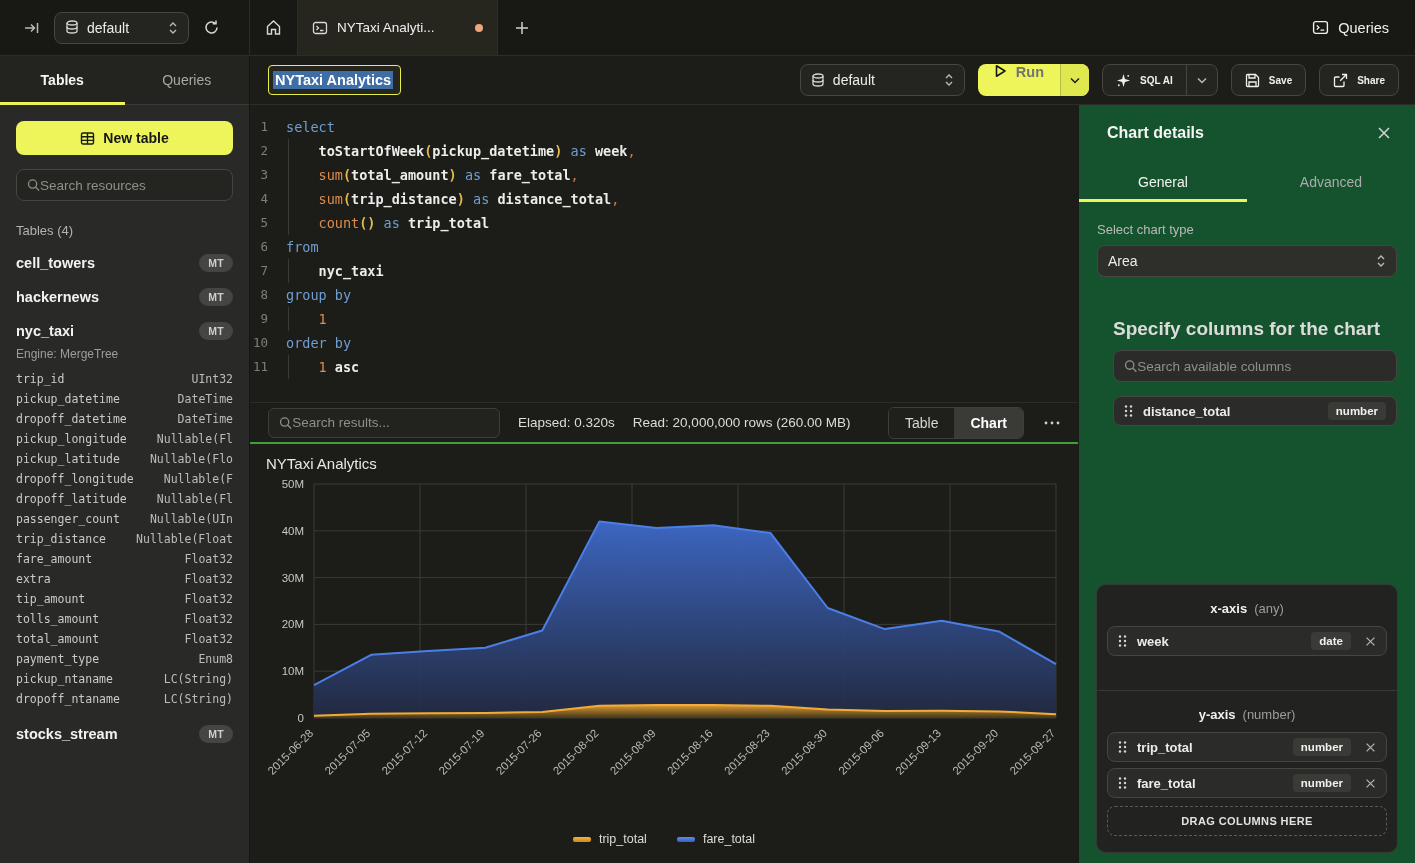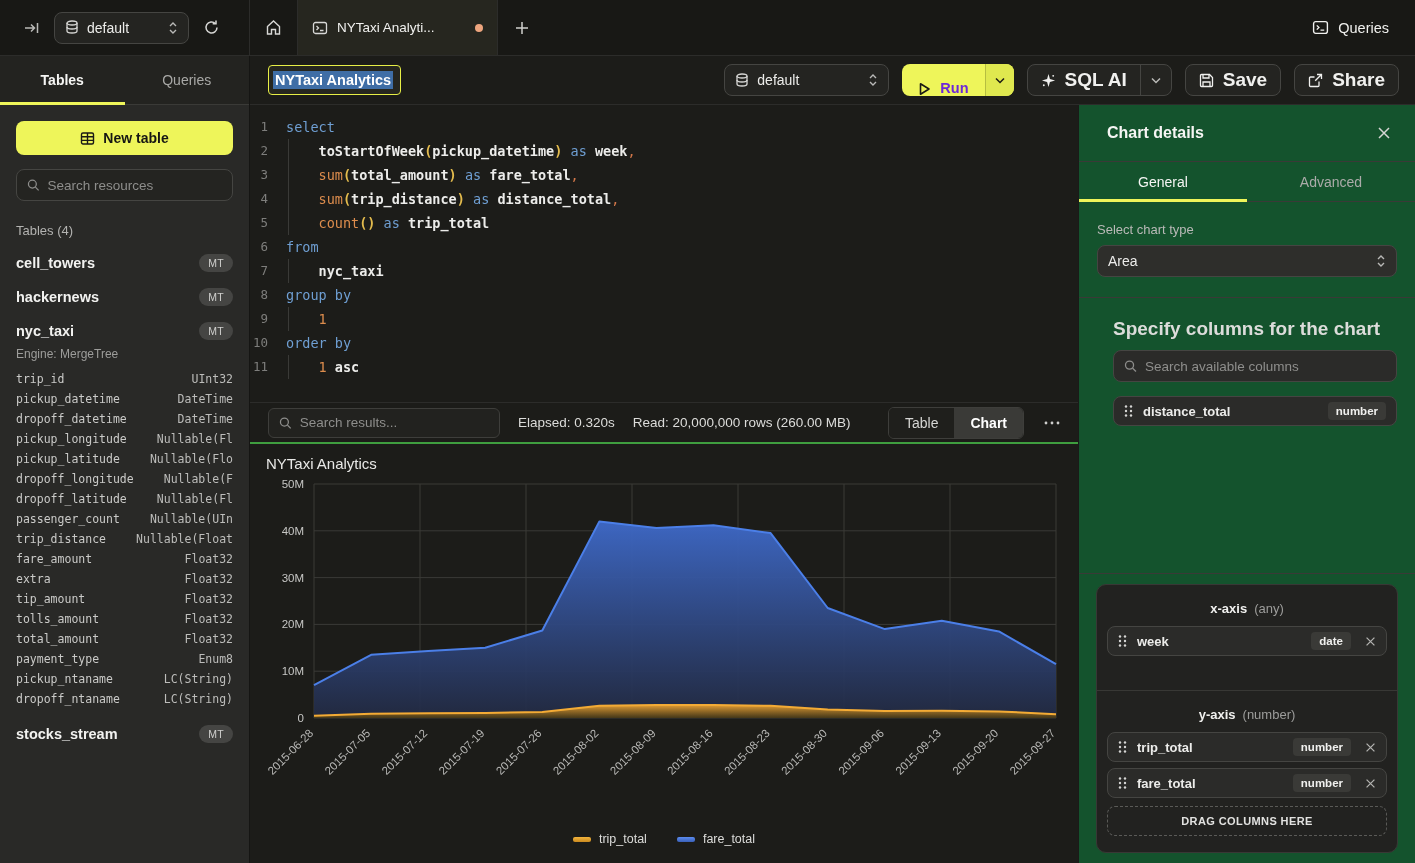--- a/index.html
+++ b/index.html
@@ -27,43 +27,43 @@
   .body { display:flex; flex:1; min-height:0; }
 
   
   .sidebar { width:250px; flex:none; background:#292927; display:flex; flex-direction:column; border-right:1px solid #151513; }
   .sidebar-tabs { height:49px; flex:none; display:flex; border-bottom:1px solid #3a3a37; background:#232320; position:relative; }
   .sidebar-tab { flex:1; display:flex; align-items:center; justify-content:center; font-size:14px; color:#a8a8a6; cursor:pointer; position:relative; }
   .sidebar-tab.active { color:#f5f5f3; font-weight:bold; }
   .sidebar-tab.active::after { content:""; position:absolute; left:0; right:0; bottom:-1px; height:3px; background:var(--accent); }
   .sidebar-scroll { flex:1; overflow:hidden; padding:16px 16px 0 16px; }
   .new-table-btn { width:100%; height:34px; background:var(--accent); color:#161613; border:none; border-radius:8px; font-size:14px; font-weight:bold; display:flex; align-items:center; justify-content:center; gap:8px; cursor:pointer; }
-  .search-box { display:flex; align-items:center; gap:8px; height:32px; border:1px solid #454542; border-radius:8px; background:#242421; padding:0 10px; margin-top:14px; color:#8e8e8c; }
+  .search-box { display:flex; align-items:center; height:32px; border:1px solid #454542; border-radius:8px; background:#242421; padding:0 10px; margin-top:14px; color:#8e8e8c; }
   .search-box input { background:transparent; border:none; outline:none; color:#d8d8d6; font-size:13.5px; width:100%; font-family:"Liberation Sans", sans-serif; }
   .search-box input::placeholder { color:#8e8e8c; }
   .tables-label { margin-top:22px; font-size:13px; color:#b3b3b1; }
   .table-row { display:flex; align-items:center; justify-content:space-between; margin-top:16px; cursor:pointer; }
   .table-name { font-size:14.5px; font-weight:bold; color:#f2f2f0; }
-  .mt-badge { background:#454543; color:#cfcfcd; border-radius:10px; font-size:10.5px; font-weight:normal; padding:3px 9px; letter-spacing:.3px; }
+  .mt-badge { background:#454543; color:#cfcfcd; border-radius:10px; font-size:10.5px; font-weight:bold; padding:3px 9px; letter-spacing:.3px; }
   .engine-line { font-size:12px; color:#9d9d9b; margin-top:7px; }
   .col-list { margin-top:8px; }
   .col-row { display:flex; justify-content:space-between; font-family:"DejaVu Sans Mono", monospace; font-size:11.5px; line-height:20px; color:#cscscs; }
   .col-name { color:#cacac8; }
   .col-type { color:#bdbdbb; }
 
   
   .workspace { flex:1; display:flex; flex-direction:column; min-width:0; }
   .toolbar { height:49px; flex:none; display:flex; align-items:center; background:#1c1c19; border-bottom:1px solid #2c2c2a; padding:0 16px 0 18px; }
   .title-input { height:30px; min-width:133px; border:1px solid #e7ef46; border-radius:4px; background:#26261f; display:flex; align-items:center; padding:0 4px; cursor:text; }
   .title-input .sel { background:#3f6ea6; color:#fff; font-size:14.5px; font-weight:bold; padding:1px 2px; white-space:nowrap; }
   .toolbar-right { margin-left:auto; display:flex; align-items:center; gap:13px; }
   .run-btn { display:flex; align-items:stretch; height:32px; border-radius:8px; overflow:hidden; cursor:pointer; border:none; padding:0; background:var(--accent); }
-  .run-main { display:flex; align-items:flex-end; gap:9px; padding:0 16px; color:#6d28d9; font-size:14.5px; font-weight:bold; }
+  .run-main { display:flex; align-items:flex-start; gap:9px; padding:0 16px; color:#737373; font-size:14.5px; font-weight:bold; }
   .run-caret { display:flex; align-items:center; padding:0 9px; background:#dfe84f; color:#1a1a14; border-left:1px solid rgba(0,0,0,.18); }
-  .ghost-btn { display:flex; align-items:center; gap:9px; height:32px; background:#242421; border:1px solid #454542; border-radius:8px; color:#f0f0ee; font-size:19px; font-weight:bold; padding:0 13px; cursor:pointer; }
+  .ghost-btn { display:flex; align-items:center; gap:9px; height:32px; background:#242421; border:1px solid #454542; border-radius:8px; color:#f0f0ee; font-size:10px; font-weight:bold; padding:0 13px; cursor:pointer; }
   .split-btn { padding-right:0; }
   .split-caret { display:flex; align-items:center; padding:0 10px; margin-left:4px; border-left:1px solid #454542; height:100%; color:#b9b9b7; }
 
   .workrow { flex:1; display:flex; min-height:0; }
   .main { width:828px; flex:none; display:flex; flex-direction:column; background:#1c1c19; min-height:0; }
 
   
   .editor { height:297px; flex:none; padding-top:10px; font-family:"DejaVu Sans Mono", monospace; font-size:13.5px; overflow:hidden; }
   .code-line { display:flex; height:24px; line-height:24px; }
   .ln { width:28px; flex:none; text-align:right; color:#7e7e7c; padding-right:10px; font-size:12.5px; }

